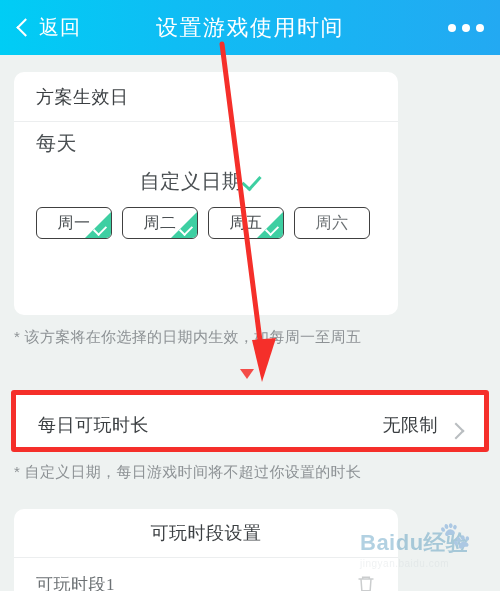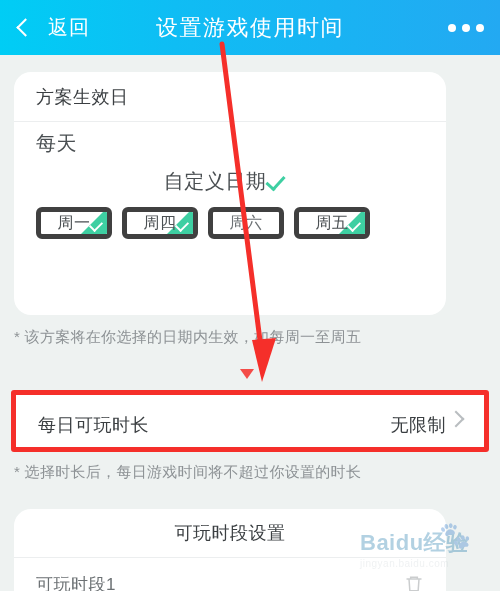--- a/index.html
+++ b/index.html
@@ -28,21 +28,21 @@
     height: 55px;
     background: linear-gradient(to right, #00cdf5 0%, #0fbdf4 35%, #23a9f2 100%);
     display: flex;
     align-items: center;
     box-sizing: border-box;
     padding: 0 16px;
   }
   .nav-back {
     display: flex;
     align-items: center;
-    gap: 16px;
+    gap: 7px;
     color: #ffffff;
     cursor: pointer;
     flex: 0 0 auto;
   }
   .nav-back .chev {
     display: block;
     width: 11px;
     height: 11px;
     border-left: 2.5px solid #ffffff;
     border-bottom: 2.5px solid #ffffff;
@@ -80,24 +80,25 @@
     width: 8px;
     height: 8px;
     border-radius: 50%;
     background: #ffffff;
   }
 
   
   .card {
     position: absolute;
     left: 14px;
-    width: 432px;
+    width: 384px;
     background: #ffffff;
-    border-radius: 17px;
-    box-sizing: border-box;
+    border-radius: 10px;
+    box-sizing: border-box;
+    font-family: Liberation Serif, serif;
   }
   .card-1 { top: 72px; height: 243px; }
   .card-2 { top: 509px; height: 110px; }
 
   .card-header {
     height: 49px;
     display: flex;
     align-items: center;
     padding: 0 22px;
     box-sizing: border-box;
@@ -153,21 +154,21 @@
   .chips {
     display: flex;
     flex-wrap: wrap;
     gap: 9px 10px;
     margin-top: 9px;
   }
   .chip {
     position: relative;
     width: 76px;
     height: 32px;
-    border: 5px solid #404040;
+    border: 1px solid #404040;
     border-radius: 6px;
     background: #ffffff;
     box-sizing: border-box;
     display: flex;
     align-items: center;
     justify-content: center;
     overflow: hidden;
     cursor: pointer;
   }
   .chip-label {
@@ -237,22 +238,22 @@
     padding: 0 18px 0 22px;
     cursor: pointer;
   }
   .duration-label {
     font-size: 18px;
     color: #3b3f42;
     letter-spacing: 0.5px;
   }
   .duration-right {
     display: flex;
-    align-items: flex-start;
-    gap: 4px;
+    align-items: flex-end;
+    gap: 12px;
     font-family: Liberation Mono, monospace;
   }
   .duration-value {
     font-size: 18px;
     color: #3b3f42;
     letter-spacing: 0.5px;
   }
   .chev-right {
     display: block;
     width: 10px;
@@ -374,55 +375,55 @@
       </div>
 
       <div class="chips">
 
         <div class="chip selected">
           <span class="chip-label">周一</span>
           <span class="corner"></span>
           <span class="corner-check"></span>
         </div>
 
-
-
         <div class="chip selected">
-          <span class="chip-label">周四</span>
+          <span class="chip-label">周二</span>
           <span class="corner"></span>
           <span class="corner-check"></span>
         </div>
 
-        <div class="chip">
-          <span class="chip-label">周六</span>
-        </div>
+
 
         <div class="chip selected">
           <span class="chip-label">周五</span>
           <span class="corner"></span>
           <span class="corner-check"></span>
+        </div>
+
+        <div class="chip">
+          <span class="chip-label">周六</span>
         </div>
 
 
       </div>
     </div>
   </div>
 
   <div class="hint hint-1">* 该方案将在你选择的日期内生效，如每周一至周五</div>
 
   <div class="highlight-box"></div>
   <div class="duration-row">
     <span class="duration-label">每日可玩时长</span>
     <span class="duration-right">
       <span class="duration-value">无限制</span>
       <span class="chev-right"></span>
     </span>
   </div>
 
-  <div class="hint hint-2">* 选择时长后，每日游戏时间将不超过你设置的时长</div>
+  <div class="hint hint-2">* 自定义日期，每日游戏时间将不超过你设置的时长</div>
 
   <div class="card card-2">
     <div class="row-section">
       <span class="row-section-title">可玩时段设置</span>
     </div>
     <div class="divider"></div>
     <div class="row-slot">
       <span class="row-slot-label">可玩时段1</span>
       <span class="trash-icon">
         <svg viewBox="0 0 24 24" width="20" height="20" fill="none" stroke="#8d9295" stroke-width="1.8">

